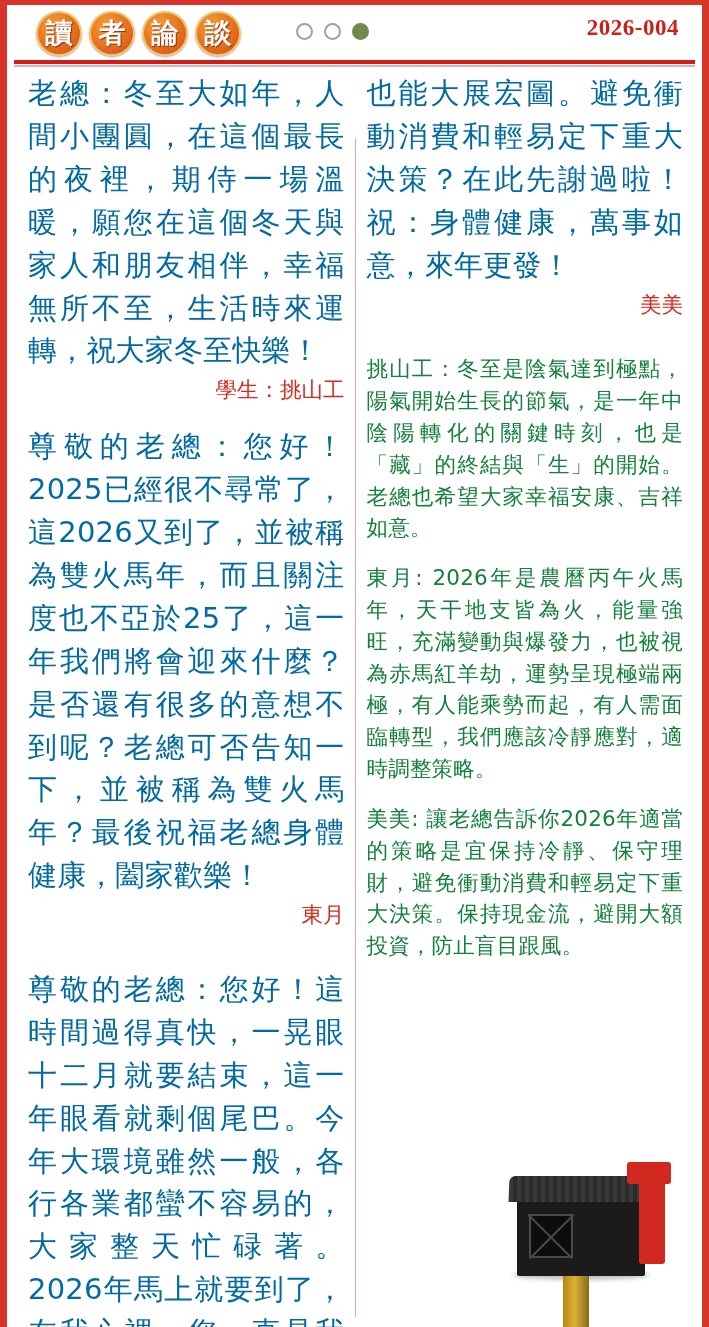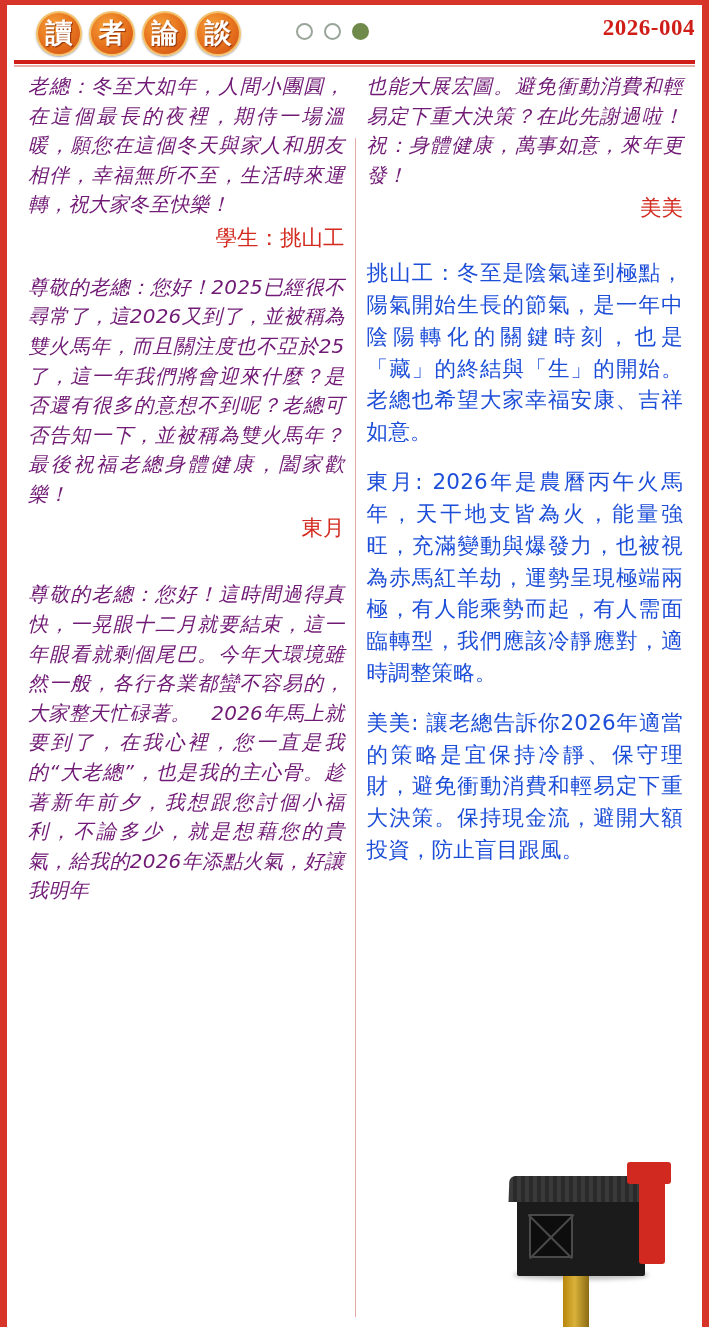--- a/index.html
+++ b/index.html
@@ -76,21 +76,21 @@
     border-radius: 50%;
     border: 2px solid #9aa59a;
     background: #ffffff;
   }
   .dot.filled {
     background: #6f8a4a;
     border-color: #6f8a4a;
   }
   .issue {
     position: absolute;
-    right: 0;
+    right: 16px;
     top: 10px;
     color: #cf1d17;
     font-size: 23px;
     font-weight: bold;
     letter-spacing: 0.5px;
     font-family: "Liberation Serif", serif;
   }
   .masthead-rule {
     position: absolute;
     left: 7px; right: 7px;
@@ -124,40 +124,39 @@
   .divider {
     position: absolute;
     left: 50%;
     top: 70px;
     bottom: 10px;
     width: 1px;
     background: #e3a9a5;
   }
 
   .letter {
-    color: #701a75;
+    color: #0369a1;
     font-family: "DejaVu Sans", "Liberation Sans", sans-serif;
-    font-size: 20px;
+    font-size: 29px;
     line-height: 1.48;
     text-align: justify;
     text-justify: inter-character;
     margin: 0 0 17px 0;
     letter-spacing: 0.2px;
-    font-style: italic;
   }
   .sign {
     display: block;
     text-align: right;
     margin-top: 2px;
     color: #d42b20;
     font-size: 21.5px;
     line-height: 1.48;
   }
   .reply {
-    color: #1d4ed8;
+    color: #15803d;
     font-family: "DejaVu Sans", "Liberation Sans", sans-serif;
     font-size: 21.5px;
     line-height: 1.48;
     text-align: justify;
     text-justify: inter-character;
     margin: 0 0 18px 0;
     letter-spacing: 0.2px;
   }
 
   

